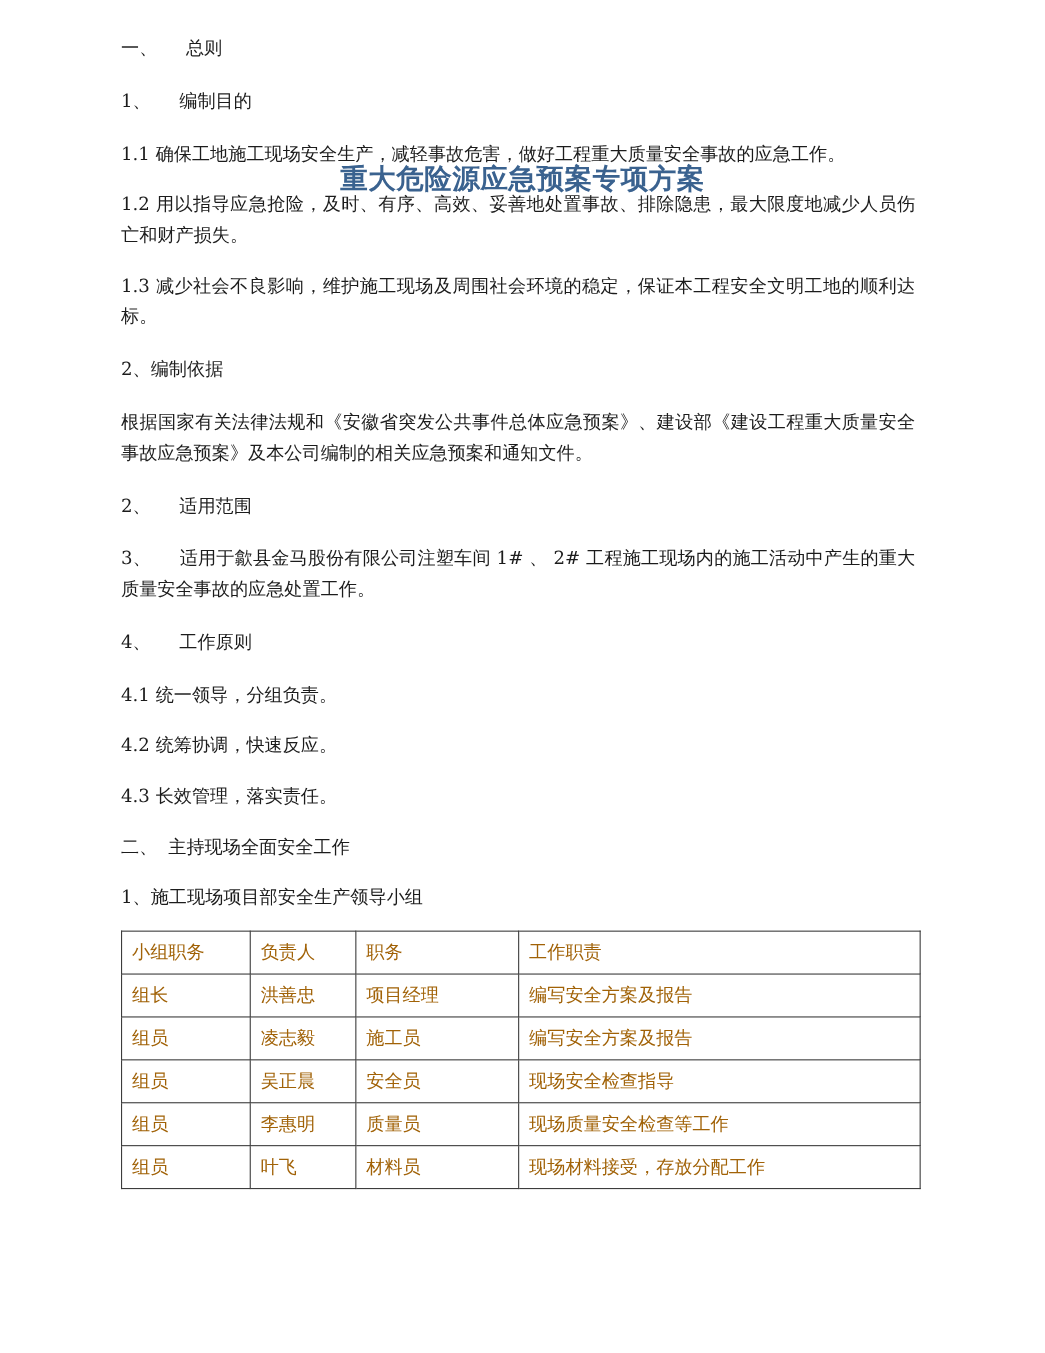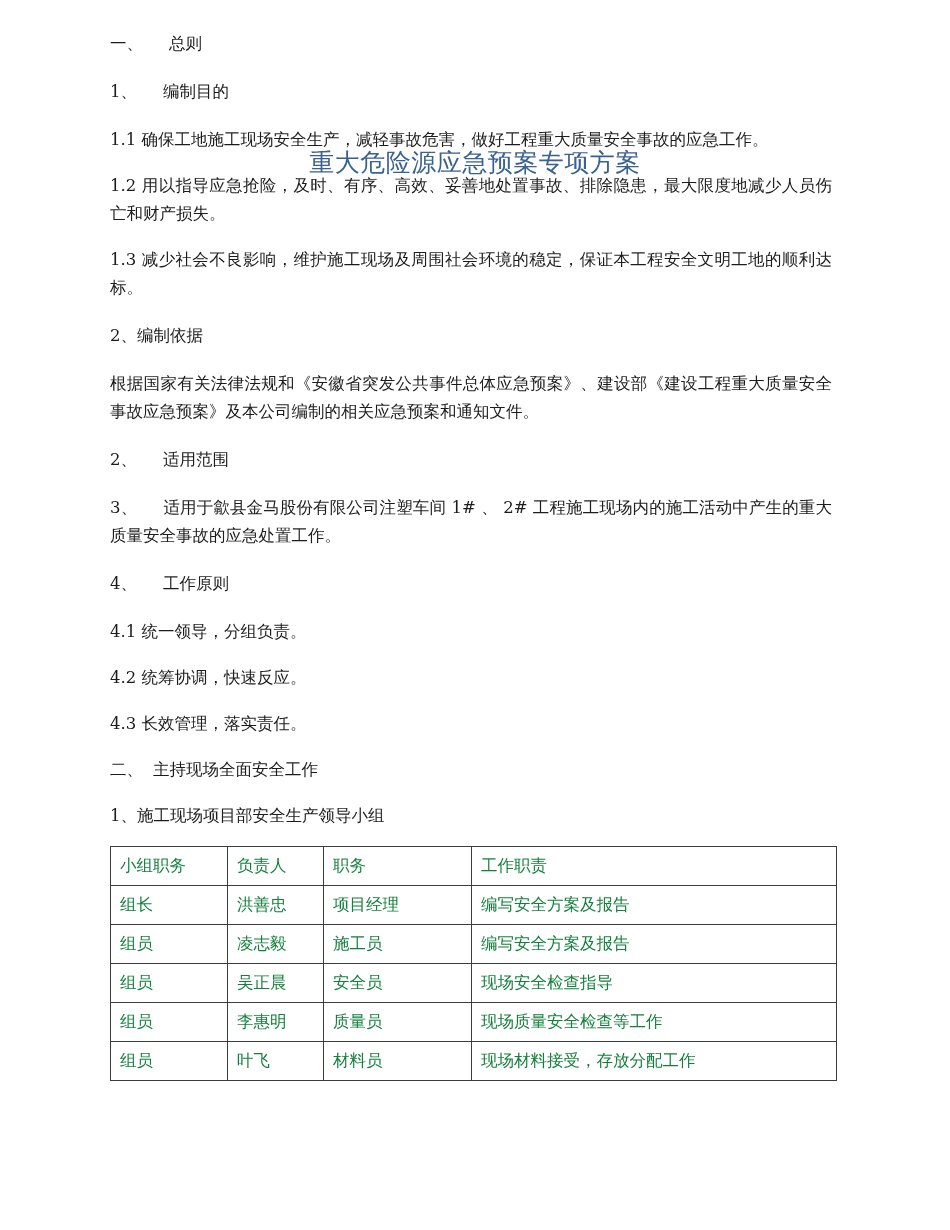--- a/index.html
+++ b/index.html
@@ -31,21 +31,21 @@
     top: 14px;
     width: 722px;
   }
 
   
   .doc-title {
     margin: 0;
     padding: 0;
     text-align: center;
     font-family: "DejaVu Serif", "Liberation Serif", serif;
-    font-weight: normal;
+    font-weight: bold;
     font-size: 25px;
     line-height: 30px;
     color: #3A628F;
     letter-spacing: 0.5px;
     padding-top: 148px;
   }
 
   
   .para {
     margin: 0;
@@ -85,21 +85,21 @@
   .org-table col.c3 { width: 148px; }
   .org-table col.c4 { width: 365px; }
 
   .org-table td, .org-table th {
     border: 1px solid #3d3d3d;
     padding: 7px 0 7px 9px;
     height: 24px;
     vertical-align: middle;
     text-align: left;
     font-weight: normal;
-    color: #15803d;
+    color: #a16207;
     line-height: 22px;
   }
   .org-table tr { height: 39px; }
 
   .cell-text { display: block; }
 </style>
 </head>
 <body>
 
 <div class="page">

